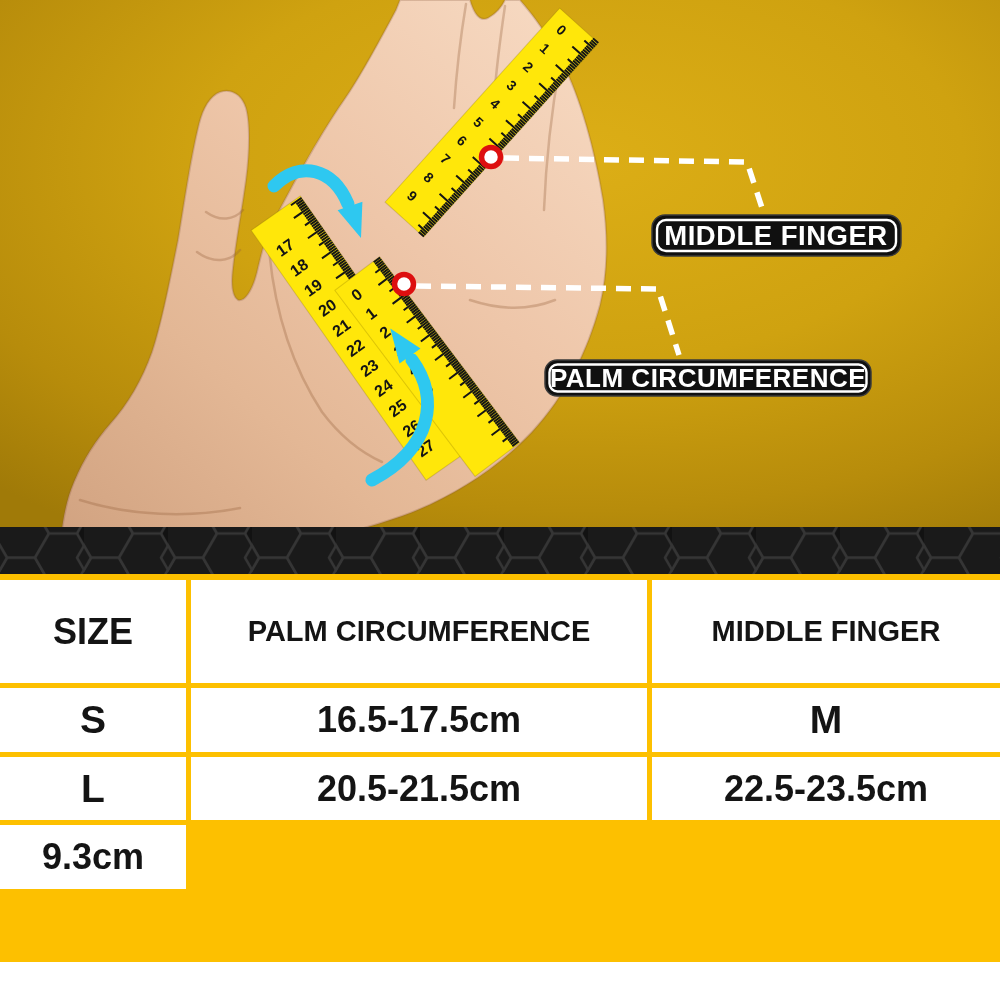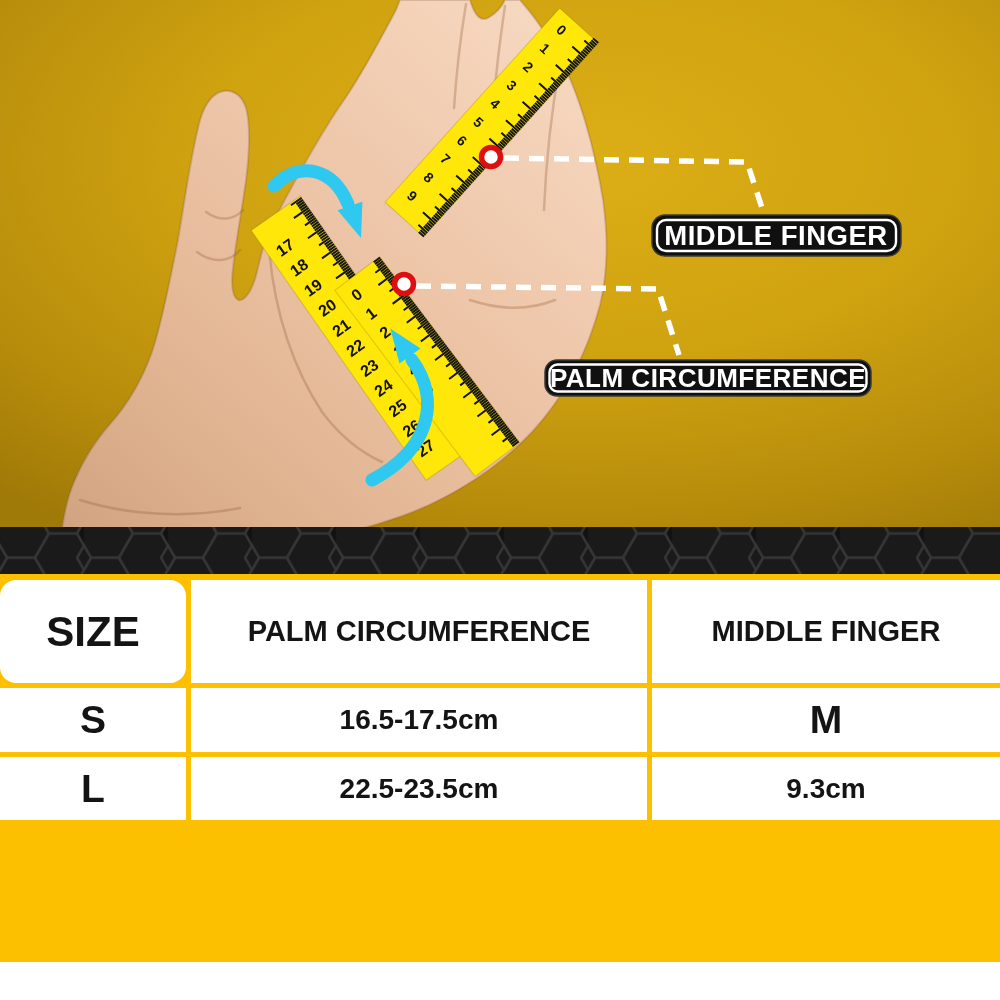--- a/index.html
+++ b/index.html
@@ -20,23 +20,23 @@
   
   .size-table{
     position:absolute;left:0;top:574px;width:1000px;
     display:grid;grid-template-columns:186px 456px 348px;
     grid-template-rows:103px 64px 63px 64px 64px;gap:5px;
     background:#fdc000;border-top:6px solid #fdc000;border-bottom:4px solid #fdc000;
   }
   .cell{background:#ffffff;display:flex;align-items:center;justify-content:center;
     color:#141414;font-weight:700;}
   .c-head{font-size:29px;}
-  .c-head-size{font-size:42px;border-radius:16px;}
+  .c-head-size{font-size:36px;}
   .c-size{font-size:39px;}
-  .c-val{font-size:28px;}
+  .c-val{font-size:36px;}
 </style>
 </head>
 <body>
 
 <div class="stage">
 
   <svg class="photo" width="1000" height="575" viewBox="0 0 1000 575">
     <defs>
       <radialGradient id="bgGold" cx="58%" cy="30%" r="85%">
         <stop offset="0%" stop-color="#dcae16"></stop>
@@ -185,17 +185,18 @@
   </svg>
 
   <div class="size-table" id="size-table">
     <div class="cell c-head c-head-size">SIZE</div>
     <div class="cell c-head">PALM CIRCUMFERENCE</div>
     <div class="cell c-head">MIDDLE FINGER</div>
   <div class="cell c-size">S</div>
       <div class="cell c-val">16.5-17.5cm</div>
       <div class="cell c-size">M</div>
       <div class="cell c-size">L</div>
+      <div class="cell c-val">20.5-21.5cm</div>
       <div class="cell c-val">22.5-23.5cm</div>
       <div class="cell c-val">9.3cm</div>
     </div>
 
 </div>
 
 </body></html>

